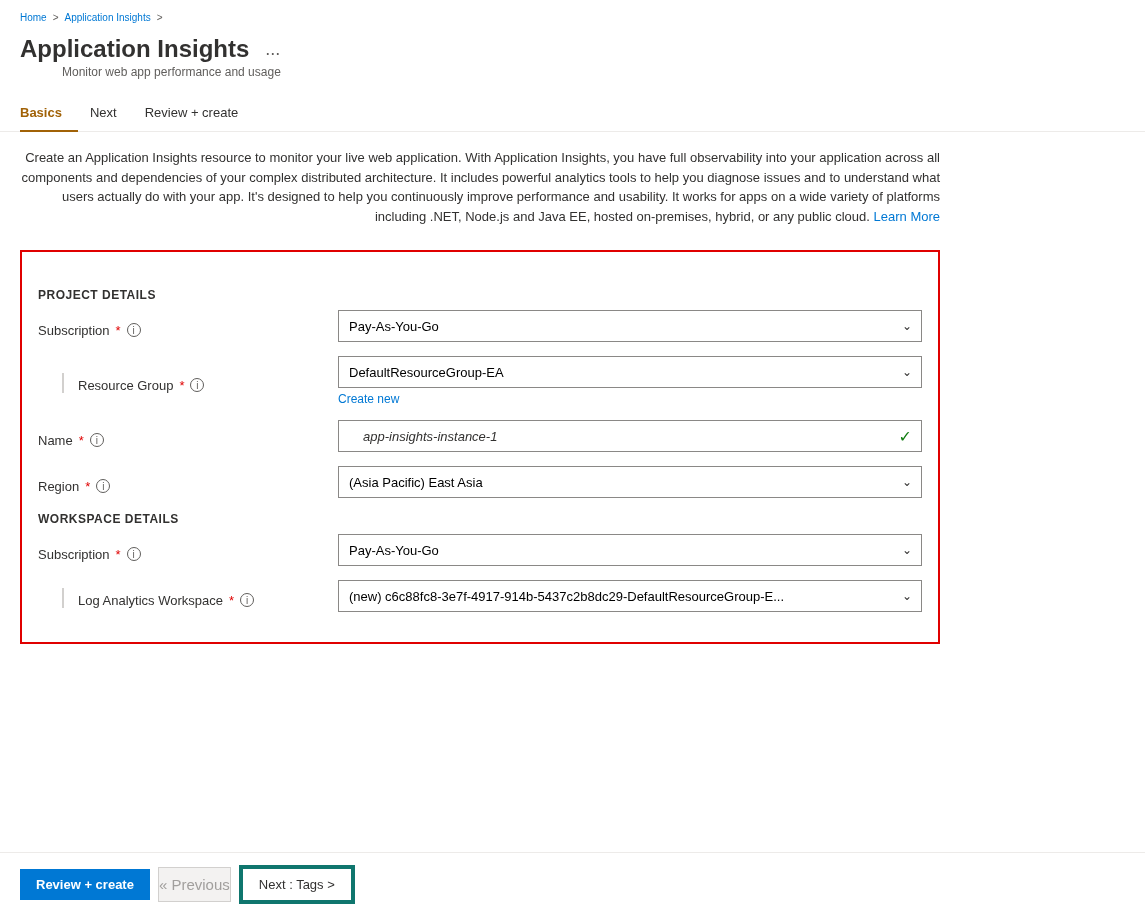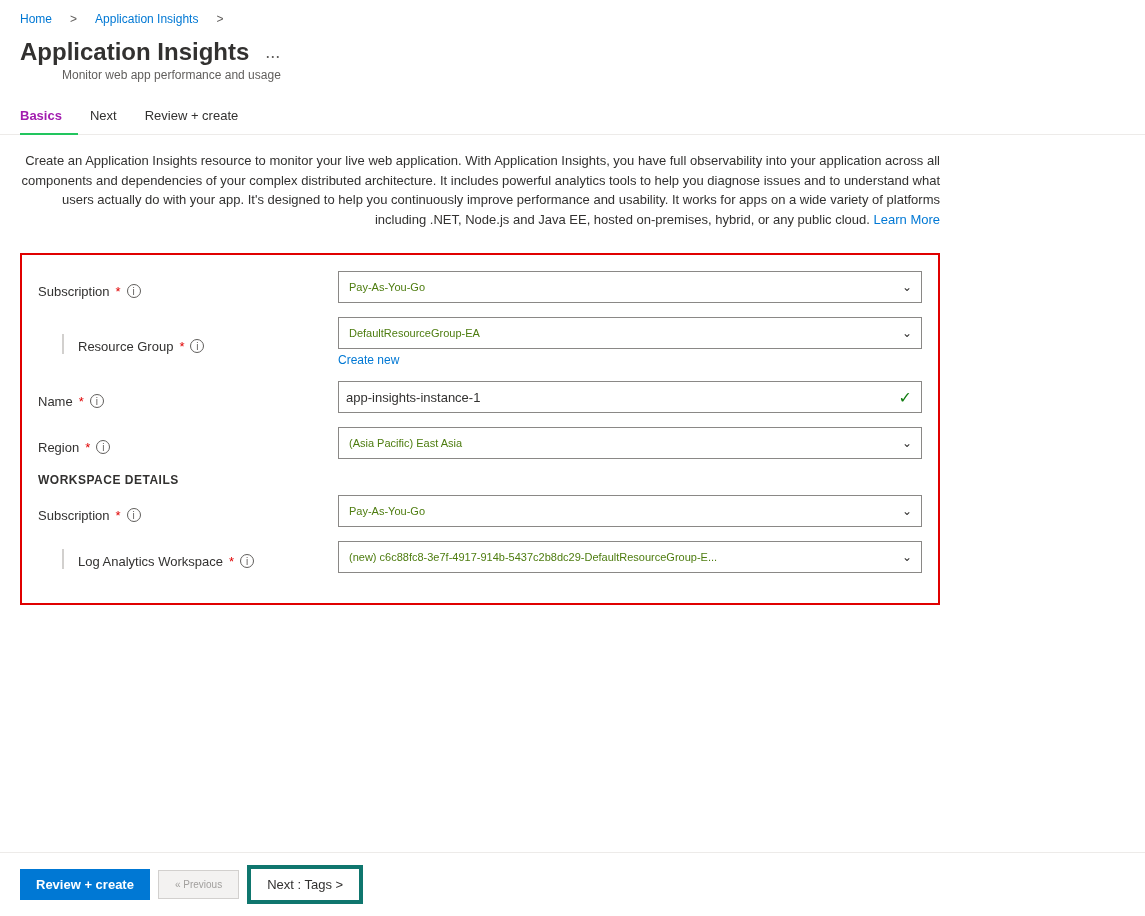--- a/index.html
+++ b/index.html
@@ -5,23 +5,23 @@
     * { box-sizing: border-box; margin: 0; padding: 0; }
     body {
       font-family: 'Segoe UI', Arial, sans-serif;
       font-size: 13px;
       color: #323130;
       background: #fff;
       min-height: 916px;
     }
     .breadcrumb {
       display: flex;
-      gap: 18px;
+      gap: 6px;
       padding: 12px 20px 6px 20px;
-      font-size: 12px;
+      font-size: 10px;
     }
     .breadcrumb a {
       color: #0078d4;
       text-decoration: none;
     }
     .breadcrumb span {
       color: #605e5c;
     }
     .page-header {
       padding: 6px 20px 16px 20px;
@@ -59,22 +59,22 @@
     .tab {
       padding: 10px 16px 10px 4px;
       margin-right: 8px;
       font-size: 13px;
       cursor: pointer;
       color: #323130;
       border-bottom: 2px solid transparent;
       margin-bottom: -1px;
     }
     .tab.active {
-      color: #a21caf;
-      border-bottom: 2px solid #22c55e;
+      color: #a16207;
+      border-bottom: 2px solid #a16207;
       font-weight: 600;
     }
     .tab:first-child {
       padding-left: 0;
     }
     .content {
       padding: 0 20px;
     }
     .description {
       font-size: 13px;
@@ -145,22 +145,22 @@
     }
     .form-field-col {
       flex: 1;
     }
     .dropdown {
       width: 100%;
       height: 32px;
       border: 1px solid #8a8886;
       background: #fff;
       padding: 0 30px 0 10px;
-      font-size: 11px;
-      color: #4d7c0f;
+      font-size: 13px;
+      color: #000000;
       appearance: none;
       cursor: pointer;
       position: relative;
     }
     .dropdown-wrapper {
       position: relative;
       width: 100%;
     }
     .dropdown-wrapper .chevron {
       position: absolute;
@@ -169,23 +169,24 @@
       transform: translateY(-50%);
       pointer-events: none;
       color: #323130;
       font-size: 12px;
     }
     .text-input {
       width: 100%;
       height: 32px;
       border: 1px solid #8a8886;
       background: #fff;
-      padding: 0 30px 0 7px;
-      font-size: 13px;
-      color: #323130;
+      padding: 0 30px 0 24px;
+      font-size: 13px;
+      color: #323130;
+      font-style: italic;
     }
     .input-with-check {
       position: relative;
       width: 100%;
     }
     .input-with-check .check-icon {
       position: absolute;
       right: 10px;
       top: 50%;
       transform: translateY(-50%);
@@ -218,22 +219,22 @@
       border: none;
       padding: 8px 16px;
       font-size: 13px;
       cursor: pointer;
       font-weight: 600;
     }
     .btn-secondary {
       background: #fff;
       color: #323130;
       border: 1px solid #8a8886;
-      padding: 8px 16px;
-      font-size: 10px;
+      padding: 8px 0;
+      font-size: 15px;
       cursor: pointer;
     }
     .btn-secondary:disabled, .btn-secondary.disabled {
       color: #a19f9d;
       border-color: #d2d0ce;
       background: #f3f2f1;
       cursor: not-allowed;
     }
     .btn-outline {
       background: #fff;
@@ -270,20 +271,21 @@
 
 <div class="content">
 
   <p class="description">
     <span>Create an Application Insights resource to monitor your live web application. With Application Insights, you have full observability into your application across all components and dependencies of your complex distributed architecture. It includes powerful analytics tools to help you diagnose issues and to understand what users actually do with your app. It's designed to help you continuously improve performance and usability. It works for apps on a wide variety of platforms including .NET, Node.js and Java EE, hosted on-premises, hybrid, or any public cloud.</span>
     <a href="#">Learn More</a>
   </p>
 
   <div class="highlight-box">
 
+    <div class="section-title">PROJECT DETAILS</div>
 
     <div class="form-row">
       <div class="form-label-col">
         <span>Subscription</span>
         <span class="required-star">*</span>
         <span class="info-icon">i</span>
       </div>
       <div class="form-field-col">
         <div class="dropdown-wrapper">
           <select class="dropdown">

